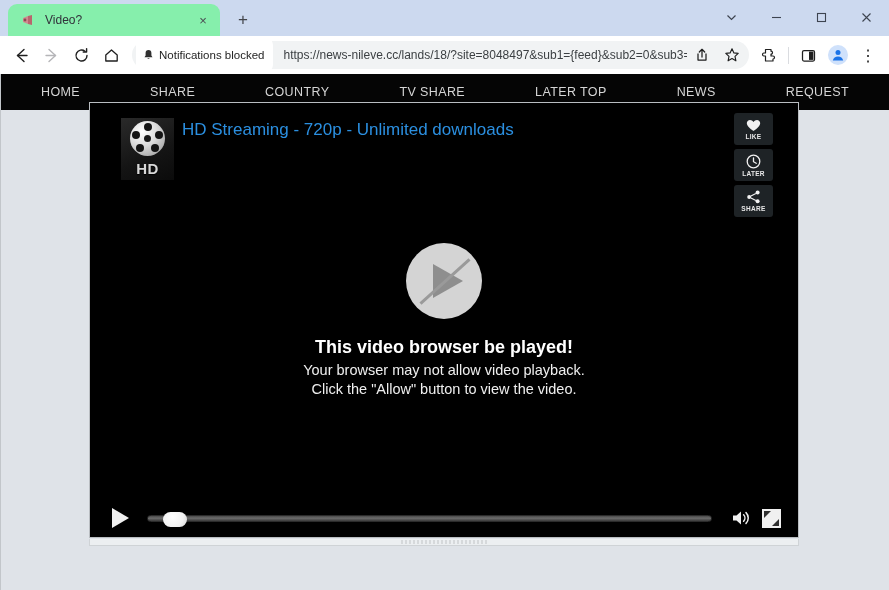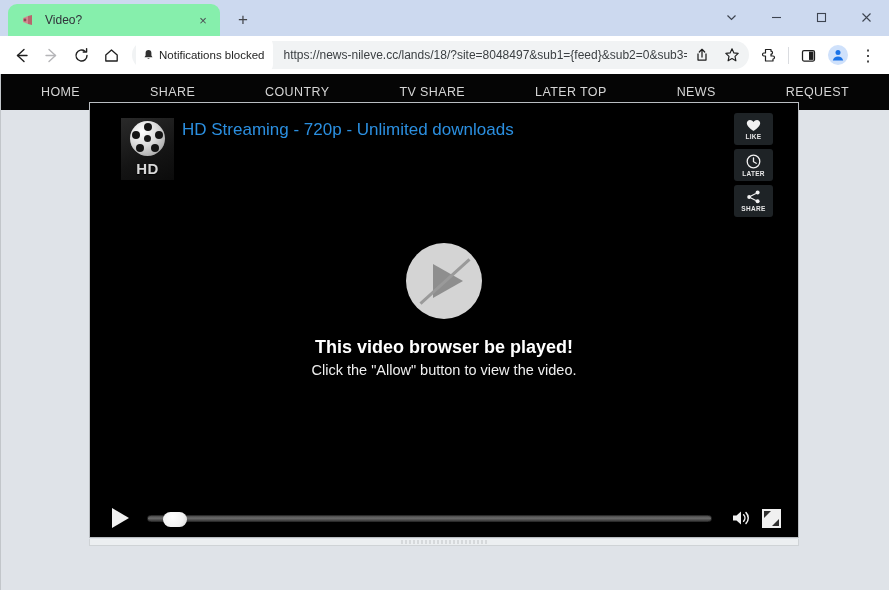--- a/index.html
+++ b/index.html
@@ -499,20 +499,21 @@
           </div>
         </div>
       </div>
 
       <div class="center">
         <div class="playbtn">
           <span class="tri"></span>
           <span class="slash"></span>
         </div>
         <div class="msg-main">This video browser be played!</div>
+        <div class="msg-sub">Your browser may not allow video playback.</div>
         <div class="msg-sub">Click the "Allow" button to view the video.</div>
       </div>
 
       <div class="controls">
         <span class="ctrl-play"></span>
         <span class="seek">
           <span class="seek-track"></span>
           <span class="seek-handle"></span>
         </span>
         <span class="ctrl-ic">

